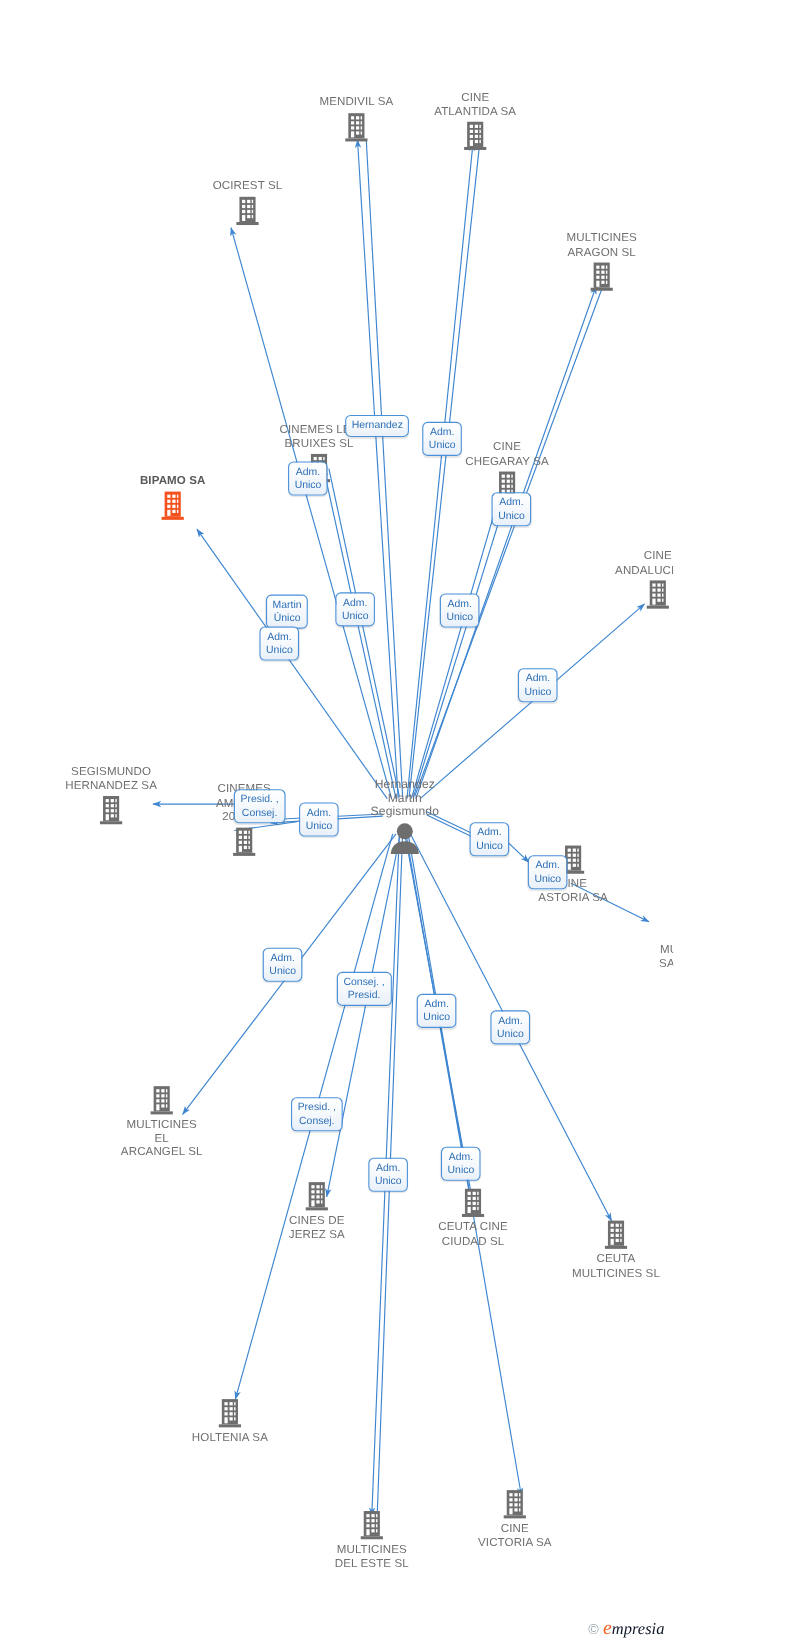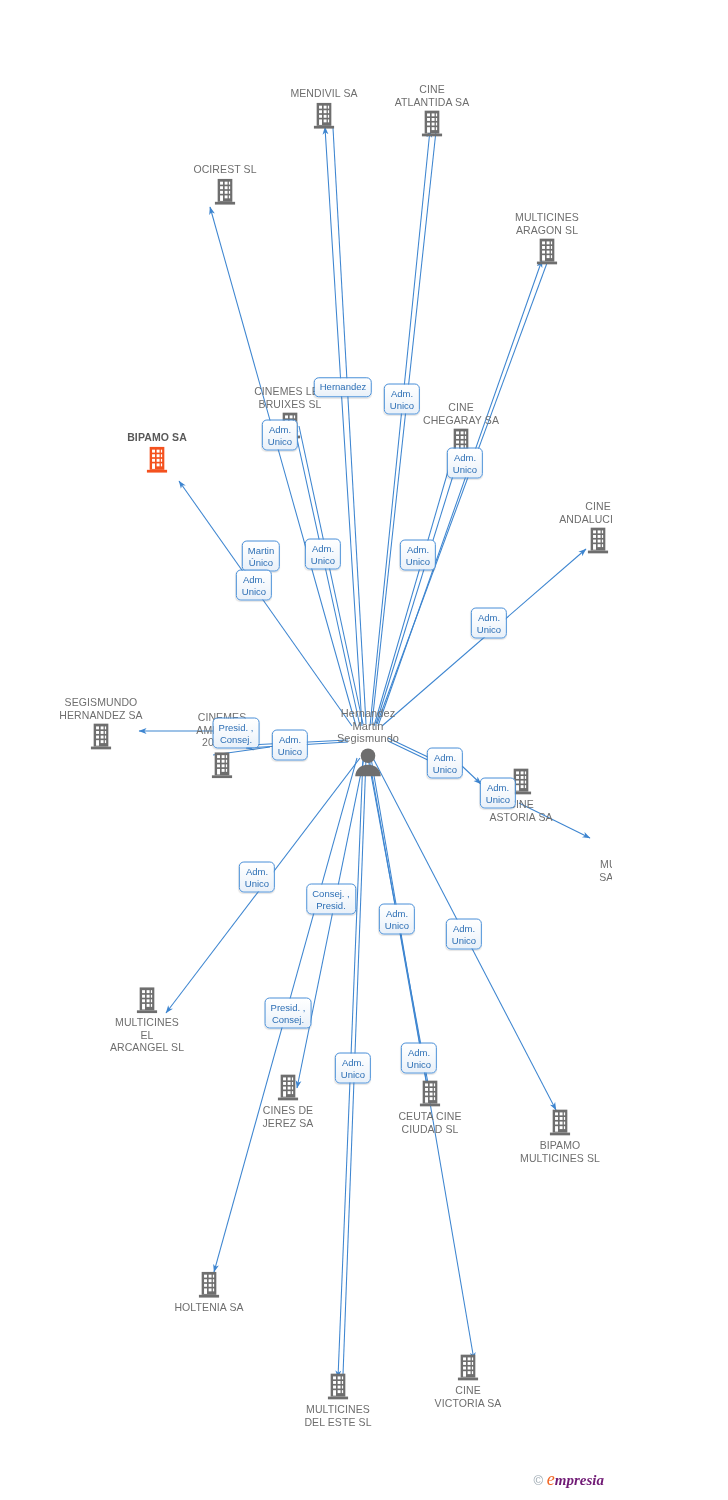--- a/index.html
+++ b/index.html
@@ -81,21 +81,21 @@
     font-style: normal;
     color: #9aa7b0;
     font-size: 13px;
     font-family: "Liberation Sans", sans-serif;
   }
   #watermark .e {
     color: #f26522;
     font-size: 18px;
     font-style: italic;
   }
-  #watermark .rest { color: #701a75; font-weight: bold; }
+  #watermark .rest { color: #0f172a; }
 </style>
 </head>
 <body>
 
 <div id="canvas">
 
   <svg id="edges" viewBox="0 0 728 1500" xmlns="http://www.w3.org/2000/svg">
     <defs>
       <marker id="arrow" markerWidth="9" markerHeight="9" refX="7.2" refY="3.1" orient="auto" markerUnits="strokeWidth">
         <path d="M0,0.3 L7.6,3.1 L0,5.9 L2.1,3.1 Z" fill="#3d85d0"></path>
@@ -450,21 +450,21 @@
             <rect x="6.6" y="9" width="3.2" height="3.2" fill="#ffffff"></rect>
             <rect x="11.6" y="9" width="3.2" height="3.2" fill="#ffffff"></rect>
             <rect x="16.2" y="9" width="1.4" height="3.2" fill="#ffffff"></rect>
             <rect x="6.6" y="14" width="3.2" height="3.2" fill="#ffffff"></rect>
             <rect x="11.6" y="14" width="3.2" height="3.2" fill="#ffffff"></rect>
             <rect x="16.2" y="14" width="1.4" height="3.2" fill="#ffffff"></rect>
             <rect x="6.6" y="19" width="3.2" height="6" fill="#ffffff"></rect>
             <rect x="11.6" y="19" width="3.2" height="3.2" fill="#ffffff"></rect>
             <rect x="16.2" y="19" width="1.4" height="3.2" fill="#ffffff"></rect>
           </svg></span>
-        <span class="label">BIPAMO
+        <span class="label">CEUTA
 MULTICINES SL</span>
       </div>
       <div class="node company label-below" style="left: 209px; top: 1292px;">
         <span class="ico"><svg width="22" height="28" viewBox="0 0 24 30" xmlns="http://www.w3.org/2000/svg">
             <rect x="4" y="1" width="16" height="25" fill="#6e6e6e"></rect>
             <rect x="1" y="26" width="22" height="3" fill="#6e6e6e"></rect>
             <rect x="6.6" y="4" width="3.2" height="3.2" fill="#ffffff"></rect>
             <rect x="11.6" y="4" width="3.2" height="3.2" fill="#ffffff"></rect>
             <rect x="16.2" y="4" width="1.4" height="3.2" fill="#ffffff"></rect>
             <rect x="6.6" y="9" width="3.2" height="3.2" fill="#ffffff"></rect>

